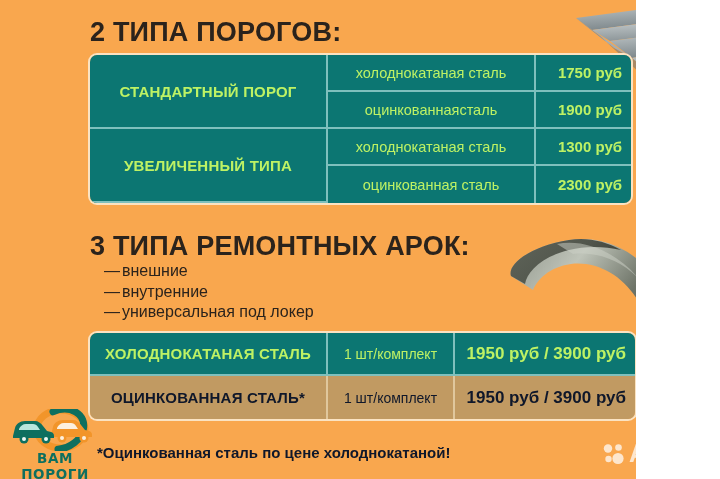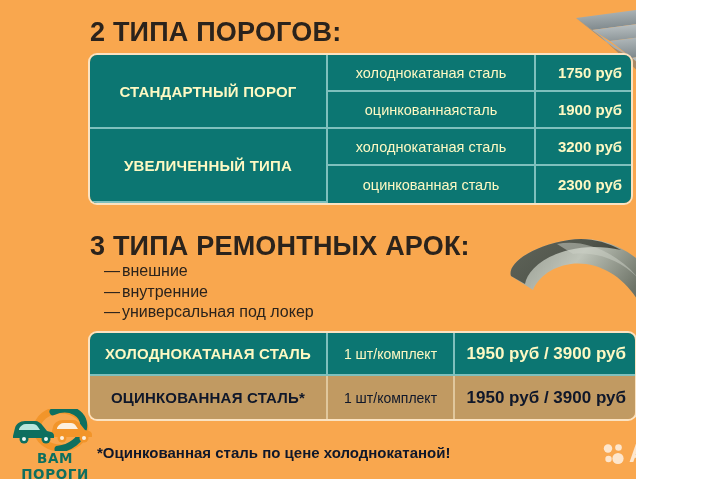--- a/index.html
+++ b/index.html
@@ -64,21 +64,21 @@
   .price-table {
     position: absolute;
     border-collapse: separate;
     border-spacing: 0;
     table-layout: fixed;
     border-radius: 7px;
     overflow: hidden;
     box-shadow: 0 0 0 2px #fbe3c2;
   }
   .price-table td {
-    color: #fef9c3;
+    color: #bef264;
     background: #0c7672;
     border-right: 2px solid #7fc0bd;
     border-bottom: 2px solid #7fc0bd;
     padding: 0 9px;
     vertical-align: middle;
   }
   .price-table tr:last-child td {
     border-bottom: none;
   }
   .price-table td:last-child {
@@ -275,21 +275,21 @@
         <td class="cell-material">холоднокатаная сталь</td>
         <td class="cell-price">1750 руб</td>
       </tr>
       <tr>
         <td class="cell-material">оцинкованнаясталь</td>
         <td class="cell-price">1900 руб</td>
       </tr>
       <tr>
         <td class="cell-name" rowspan="2">УВЕЛИЧЕННЫЙ ТИПА</td>
         <td class="cell-material">холоднокатаная сталь</td>
-        <td class="cell-price">3200 руб</td>
+        <td class="cell-price">1300 руб</td>
       </tr>
       <tr>
         <td class="cell-material">оцинкованная сталь</td>
         <td class="cell-price">2300 руб</td>
       </tr>
     </tbody>
   </table>
 
   <div class="heading" id="heading-arches">3 ТИПА РЕМОНТНЫХ АРОК:</div>
 

